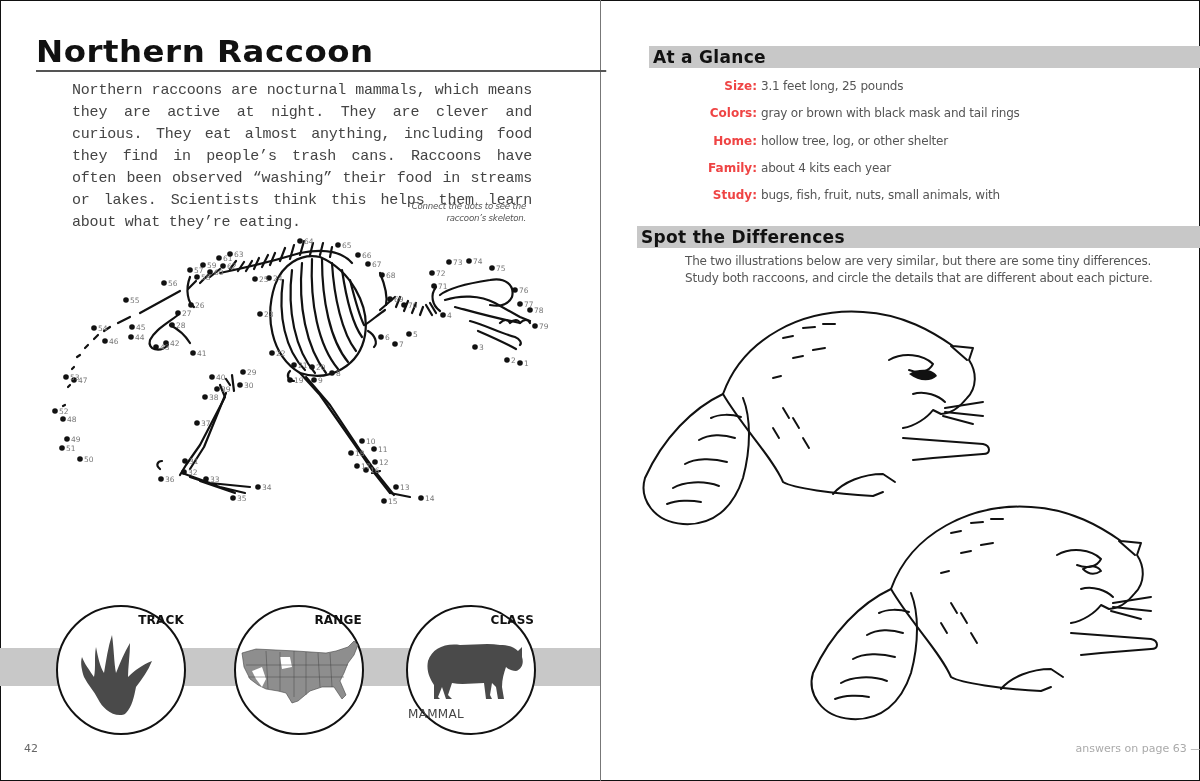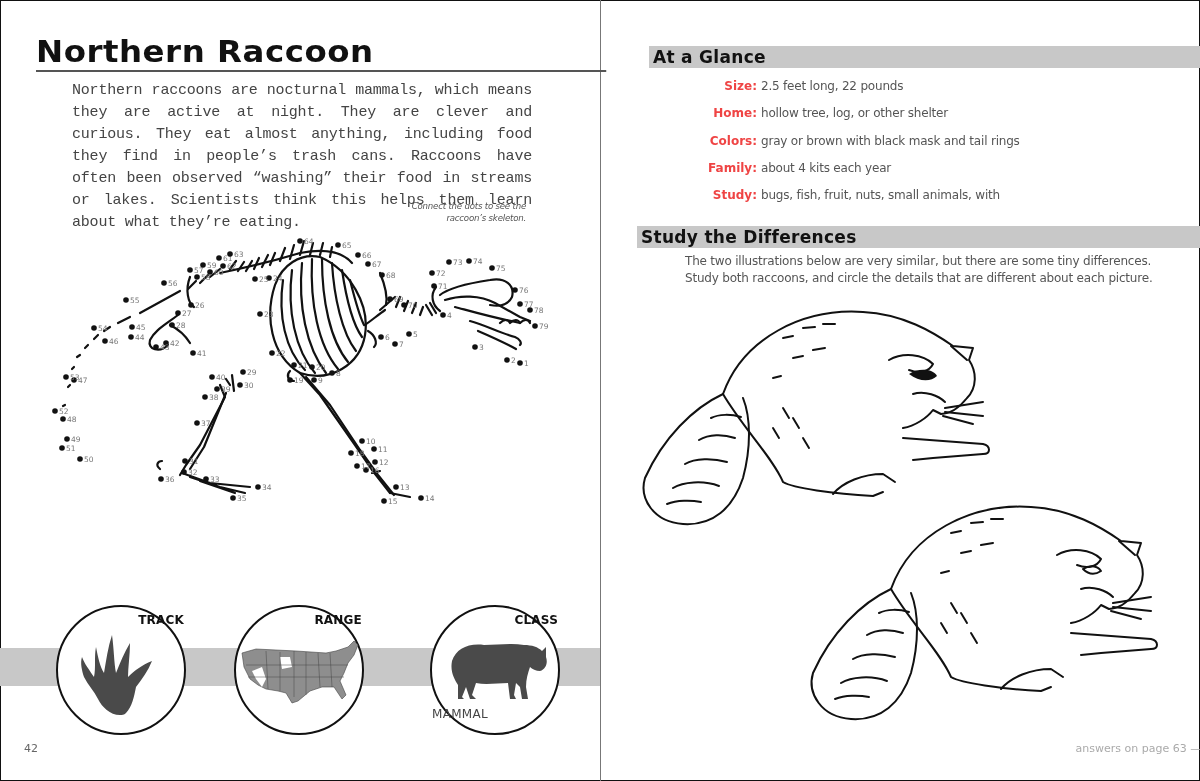--- a/index.html
+++ b/index.html
@@ -436,61 +436,61 @@
     <svg width="126" height="126" viewBox="0 0 126 126">
       <path fill="#8e8e8e" stroke="#444" stroke-width="0.6" d="M6 46 L20 42 L60 44 L90 46 L100 44 L112 40 L118 34 L122 38 L118 48 L112 56 L108 66 L104 74 L110 88 L106 92 L98 80 L86 80 L74 84 L62 94 L56 96 L50 86 L42 84 L30 82 L22 78 L14 72 L8 60 Z"></path>
       <path fill="#ffffff" d="M44 50 L54 50 L56 60 L46 62 Z"></path>
       <path fill="#ffffff" d="M16 64 L26 60 L30 72 L26 80 L20 72 Z"></path>
       <g stroke="#444" stroke-width="0.5" fill="none">
         <path d="M30 44 L32 82 M44 45 L44 84 M58 44 L58 90 M70 45 L70 88 M82 46 L84 80 M94 46 L96 80 M10 58 L112 58 M12 70 L108 70"></path>
       </g>
     </svg>
   </div>
 
-  <div class="badge" style="left:430px;">
+  <div class="badge" style="left:406px;">
     <div class="badge-title">CLASS</div>
     <svg width="126" height="126" viewBox="0 0 126 126">
       <path fill="#4a4a4a" d="M20 54 C24 42, 36 36, 52 38 C66 38, 80 36, 92 38 C100 38, 106 40, 110 44 L114 40 L114 50 C116 56, 114 62, 108 64 C104 64, 100 62, 98 60 C96 66, 94 72, 94 80 L96 92 L90 92 L88 80 L84 76 L82 88 L84 92 L78 92 L76 76 C66 76, 54 78, 44 76 L40 88 L44 92 L38 92 L34 80 L30 90 L32 92 L26 92 L26 78 C22 72, 18 64, 20 54 Z"></path>
     </svg>
     <div class="badge-sub">MAMMAL</div>
   </div>
 
   <div class="folio-left">42</div>
 </div>
 
 <div class="page page-right">
   <div class="section-bar" style="top:46px;margin-left:12px;">
     <div class="section-title">At a Glance</div>
   </div>
 
   <div class="facts">
     <div class="fact">
       <span class="fact-label">Size:</span>
-      <span class="fact-value">2.5 feet long, 22 pounds</span>
+      <span class="fact-value">3.1 feet long, 25 pounds</span>
+    </div>
+    <div class="fact">
+      <span class="fact-label">Colors:</span>
+      <span class="fact-value">gray or brown with black mask and tail rings</span>
     </div>
     <div class="fact">
       <span class="fact-label">Home:</span>
       <span class="fact-value">hollow tree, log, or other shelter</span>
-    </div>
-    <div class="fact">
-      <span class="fact-label">Colors:</span>
-      <span class="fact-value">gray or brown with black mask and tail rings</span>
     </div>
     <div class="fact">
       <span class="fact-label">Family:</span>
       <span class="fact-value">about 4 kits each year</span>
     </div>
     <div class="fact">
       <span class="fact-label">Study:</span>
       <span class="fact-value">bugs, fish, fruit, nuts, small animals, with</span>
     </div>
   </div>
 
   <div class="section-bar" style="top:226px;">
-    <div class="section-title">Study the Differences</div>
+    <div class="section-title">Spot the Differences</div>
   </div>
   <div class="spot-text">The two illustrations below are very similar, but there are some tiny differences. Study both raccoons, and circle the details that are different about each picture.</div>
 
   <svg class="raccoon" style="left:32px; top:298px;" width="370" height="230" viewBox="0 0 370 230">
     <g fill="none" stroke="#111" stroke-width="2" stroke-linecap="round" stroke-linejoin="round">
       <path d="M90 96 C110 40, 170 10, 230 14 C270 16, 300 34, 320 48 L340 50 L336 62 C344 74, 344 90, 334 100 C326 110, 318 116, 308 116 L300 112 C294 120, 282 128, 270 130"></path>
       <path d="M334 62 L318 48"></path>
       <path d="M256 62 C270 54, 290 56, 300 66 C296 74, 286 76, 276 72"></path>
       <path d="M280 96 C292 92, 306 98, 312 104"></path>
       <path d="M312 110 L350 104 M312 114 L350 118 M310 118 L340 126"></path>

